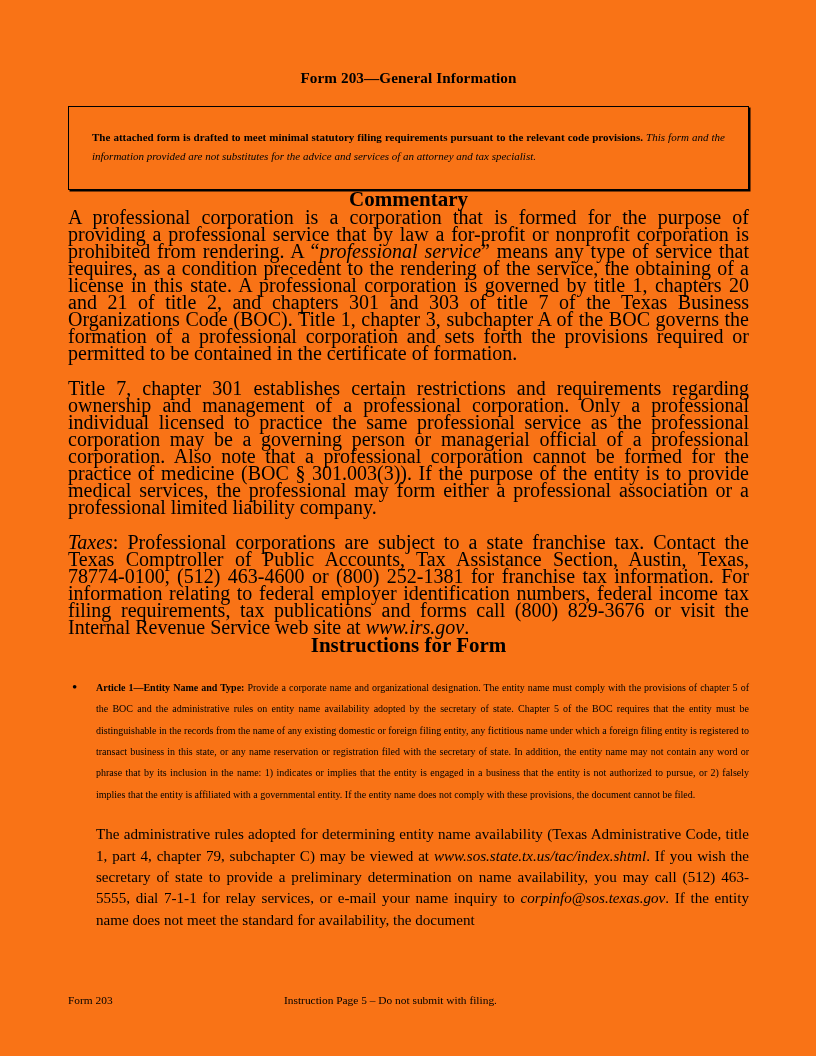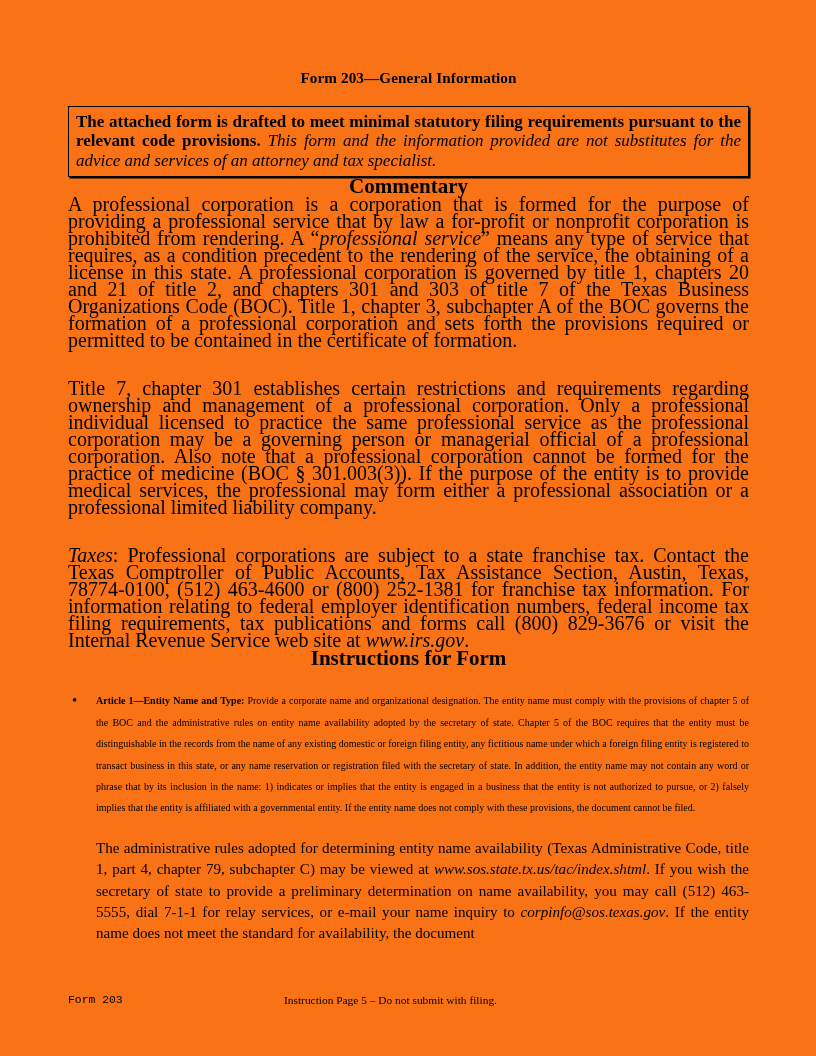--- a/index.html
+++ b/index.html
@@ -43,25 +43,25 @@
 
   
   .notice-box {
     margin-top: 17px;
     border: 1.6px solid #000;
     box-shadow: 1.5px 1.5px 0 0 #000;
     padding: 5px 7px 6px 7px;
     box-sizing: border-box;
   }
   .notice-text {
-    font-size: 17px;
+    font-size: 11px;
     line-height: 19.6px;
     text-align: justify;
     text-justify: inter-word;
-    margin: 0;
+    margin: 16px;
   }
   .notice-text b { font-weight: bold; }
   .notice-text i { font-style: italic; }
 
   
   h2.section-heading {
     text-align: center;
     font-weight: bold;
     font-size: 21px;
     line-height: 19px;
@@ -72,21 +72,21 @@
   .heading-instructions { margin-top: 36px; }
 
   
   p.body {
     font-size: 20px;
     line-height: 17px;
     text-align: justify;
     text-justify: inter-word;
     margin: 0;
   }
-  p.body + p.body { margin-top: 31px; }
+  p.body + p.body { margin-top: 18px; }
   .first-para { margin-top: 21px; }
   p.body i { font-style: italic; }
 
   
   .bullet-list {
     margin: 0;
     padding: 0;
     list-style: none;
   }
   .bullet-item {
@@ -126,21 +126,20 @@
     top: 993px;
     width: 681px;
     font-size: 11.4px;
     line-height: 14px;
     color: #000;
   }
   .footer-left {
     position: absolute;
     left: 0;
     top: 0;
-    font-family: Liberation Mono, monospace;
   }
   .footer-center {
     position: absolute;
     left: 216px;
     top: 0;
   }
 </style>
 </head>
 <body>
 

